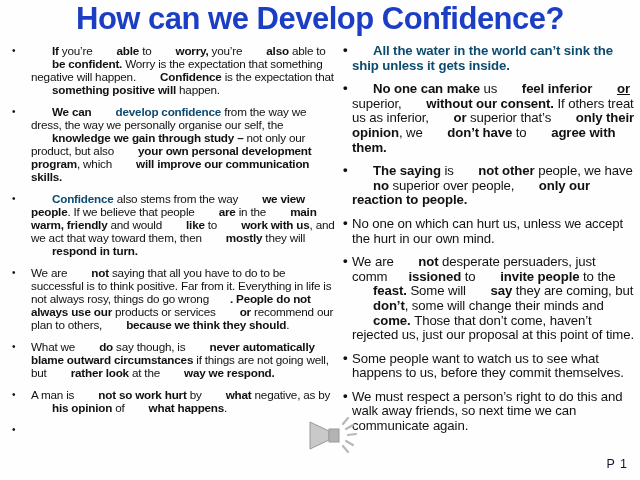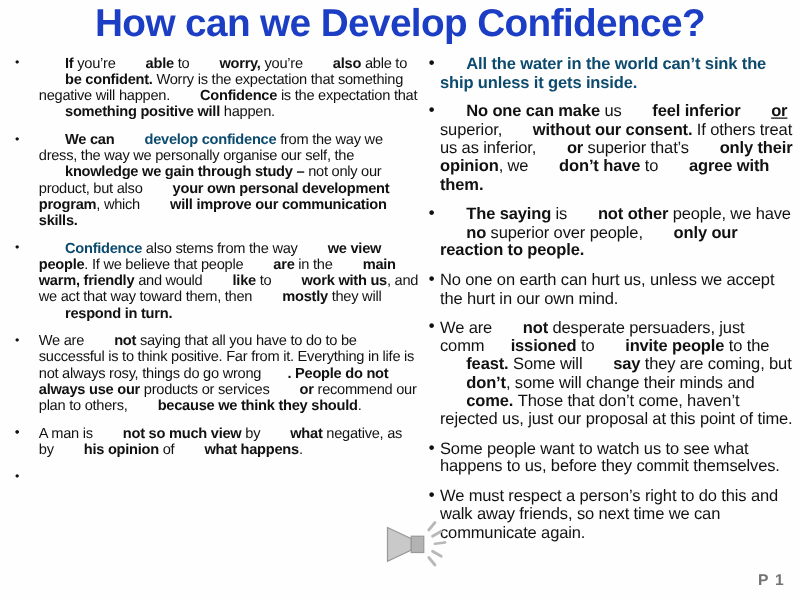--- a/index.html
+++ b/index.html
@@ -22,45 +22,45 @@
   .col-left .marker{position:absolute;left:4px;top:0;font-size:10px;}
   .col-right .bullet{padding-left:9px;margin-bottom:9px;}
   .col-right .marker{position:absolute;left:0;top:-1px;font-weight:bold;}
 
   .seg-b{font-weight:bold;padding-left:21px;}
   .seg-l{color:#0c4a6e;}
   .seg-u{text-decoration:underline;}
 
   .speaker{position:absolute;left:306px;top:411px;width:54px;height:48px;}
 
-  .page-label{position:absolute;right:12px;bottom:9px;color:#737373;
-              font-weight:bold;font-size:12.5px;letter-spacing:1px;}
+  .page-label{position:absolute;right:12px;bottom:9px;color:#0f172a;
+              font-weight:normal;font-size:12.5px;letter-spacing:1px;}
 </style>
 </head>
 <body>
 
 <div class="slide">
 
   <div class="title">How can we Develop Confidence?</div>
 
   <div class="col col-left">
       <div class="bullet"><span class="marker">•</span><span class="text"><span class="seg-b">If </span><span>you’re </span><span class="seg-b">able </span><span>to </span><span class="seg-b">worry, </span><span>you’re </span><span class="seg-b">also </span><span>able to </span><span class="seg-b">be confident. </span><span>Worry is the expectation that something negative will happen. </span><span class="seg-b">Confidence </span><span>is the expectation that </span><span class="seg-b">something positive will </span><span>happen.</span></span></div>
       <div class="bullet"><span class="marker">•</span><span class="text"><span class="seg-b">We can </span><span class="seg-b seg-l">develop confidence </span><span>from the way we dress, the way we personally organise our self, the </span><span class="seg-b">knowledge we gain through study – </span><span>not only our product, but also </span><span class="seg-b">your own personal development program</span><span>, which </span><span class="seg-b">will improve our communication skills.</span></span></div>
       <div class="bullet"><span class="marker">•</span><span class="text"><span class="seg-b seg-l">Confidence </span><span>also stems from the way </span><span class="seg-b">we view people</span><span>. If we believe that people </span><span class="seg-b">are </span><span>in the </span><span class="seg-b">main warm, friendly </span><span>and would </span><span class="seg-b">like </span><span>to </span><span class="seg-b">work with us</span><span>, and we act that way toward them, then </span><span class="seg-b">mostly </span><span>they will </span><span class="seg-b">respond in turn.</span></span></div>
       <div class="bullet"><span class="marker">•</span><span class="text"><span>We are </span><span class="seg-b">not </span><span>saying that all you have to do to be successful is to think positive. Far from it. Everything in life is not always rosy, things do go wrong</span><span class="seg-b">. People do not always use our </span><span>products or services </span><span class="seg-b">or </span><span>recommend our plan to others, </span><span class="seg-b">because we think they should</span><span>.</span></span></div>
-      <div class="bullet"><span class="marker">•</span></div>
-      <div class="bullet"><span class="marker">•</span><span class="text"><span>A man is </span><span class="seg-b">not so much view </span><span>by </span><span class="seg-b">what </span><span>negative, as by </span><span class="seg-b">his opinion </span><span>of </span><span class="seg-b">what happens</span><span>.</span></span></div>
+      <div class="bullet"><span class="marker">•</span><span class="text"><span>What we </span><span class="seg-b">do </span><span>say though, is </span><span class="seg-b">never automatically blame outward circumstances </span><span>if things are not going well, but </span><span class="seg-b">rather look </span><span>at the </span><span class="seg-b">way we respond.</span></span></div>
+      <div class="bullet"><span class="marker">•</span><span class="text"><span>A man is </span><span class="seg-b">not so work hurt </span><span>by </span><span class="seg-b">what </span><span>negative, as by </span><span class="seg-b">his opinion </span><span>of </span><span class="seg-b">what happens</span><span>.</span></span></div>
       <div class="bullet"><span class="marker">•</span></div>
     </div>
 
   <div class="col col-right">
       <div class="bullet"><span class="marker">•</span><span class="text"><span class="seg-b seg-l">All the water in the world can’t sink the ship unless it gets inside.</span></span></div>
       <div class="bullet"><span class="marker">•</span><span class="text"><span class="seg-b">No one can make </span><span>us </span><span class="seg-b">feel inferior </span><span class="seg-b seg-u">or</span><span> superior, </span><span class="seg-b">without our consent. </span><span>If others treat us as inferior, </span><span class="seg-b">or </span><span>superior that’s </span><span class="seg-b">only their opinion</span><span>, we </span><span class="seg-b">don’t have </span><span>to </span><span class="seg-b">agree with them.</span></span></div>
       <div class="bullet"><span class="marker">•</span><span class="text"><span class="seg-b">The saying </span><span>is </span><span class="seg-b">not other </span><span>people, we have </span><span class="seg-b">no </span><span>superior over people, </span><span class="seg-b">only our reaction to people.</span></span></div>
-      <div class="bullet"><span class="marker">•</span><span class="text"><span>No one on earth can hurt us, unless we accept the hurt in our own mind.</span></span></div>
+      <div class="bullet"><span class="marker">•</span><span class="text"><span>No one on which can hurt us, unless we accept the hurt in our own mind.</span></span></div>
       <div class="bullet"><span class="marker">•</span><span class="text"><span>We are </span><span class="seg-b">not </span><span>desperate persuaders, just comm</span><span class="seg-b">issioned </span><span>to </span><span class="seg-b">invite people </span><span>to the </span><span class="seg-b">feast. </span><span>Some will </span><span class="seg-b">say </span><span>they are coming, but </span><span class="seg-b">don’t</span><span>, some will change their minds and </span><span class="seg-b">come. </span><span> Those that don’t come, haven’t rejected us, just our proposal at this point of time.</span></span></div>
       <div class="bullet"><span class="marker">•</span><span class="text"><span>Some people want to watch us to see what happens to us, before they commit themselves.</span></span></div>
       <div class="bullet"><span class="marker">•</span><span class="text"><span>We must respect a person’s right to do this and walk away friends, so next time we can communicate again.</span></span></div>
     </div>
 
   <div class="speaker">
     <svg width="54" height="48" viewBox="0 0 54 48">
       <polygon points="4,11 23,20 23,29 4,38" fill="#c9c9c9" stroke="#9a9a9a" stroke-width="1"></polygon>
       <rect x="23" y="18" width="10" height="13" fill="#b3b3b3" stroke="#9a9a9a" stroke-width="1"></rect>
       <g stroke="#b8b8b8" stroke-width="2.2" stroke-linecap="round">

